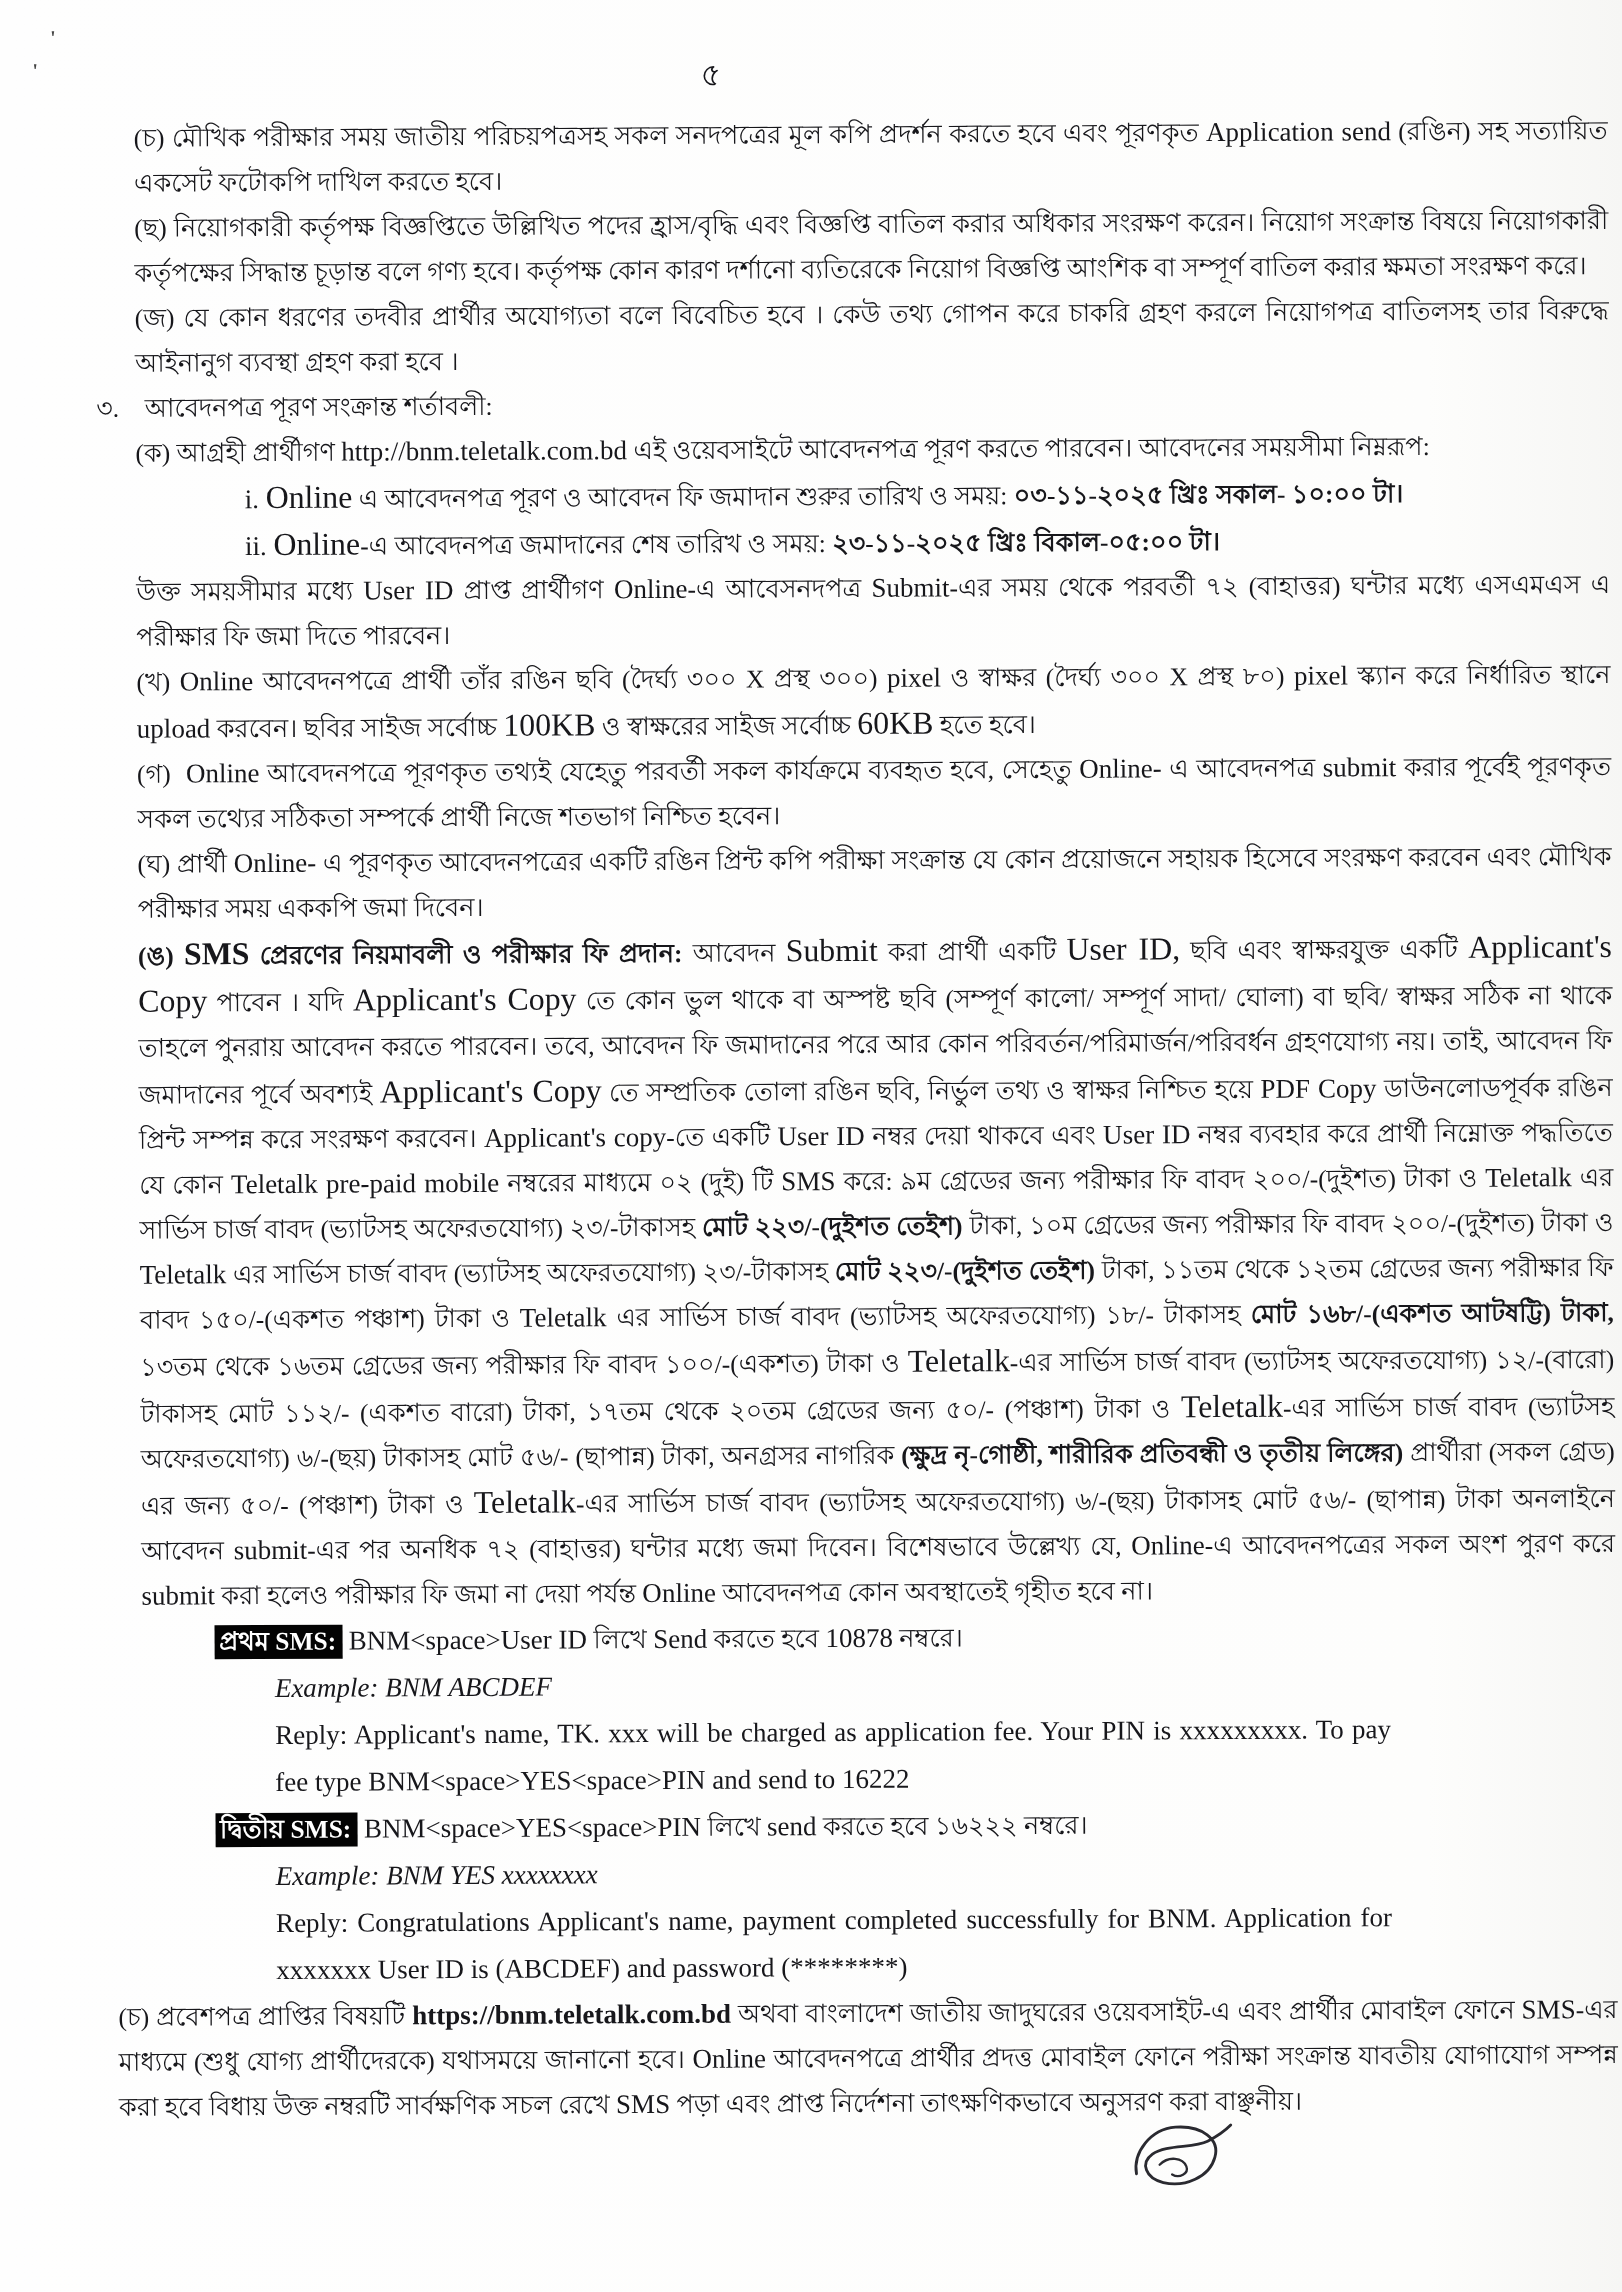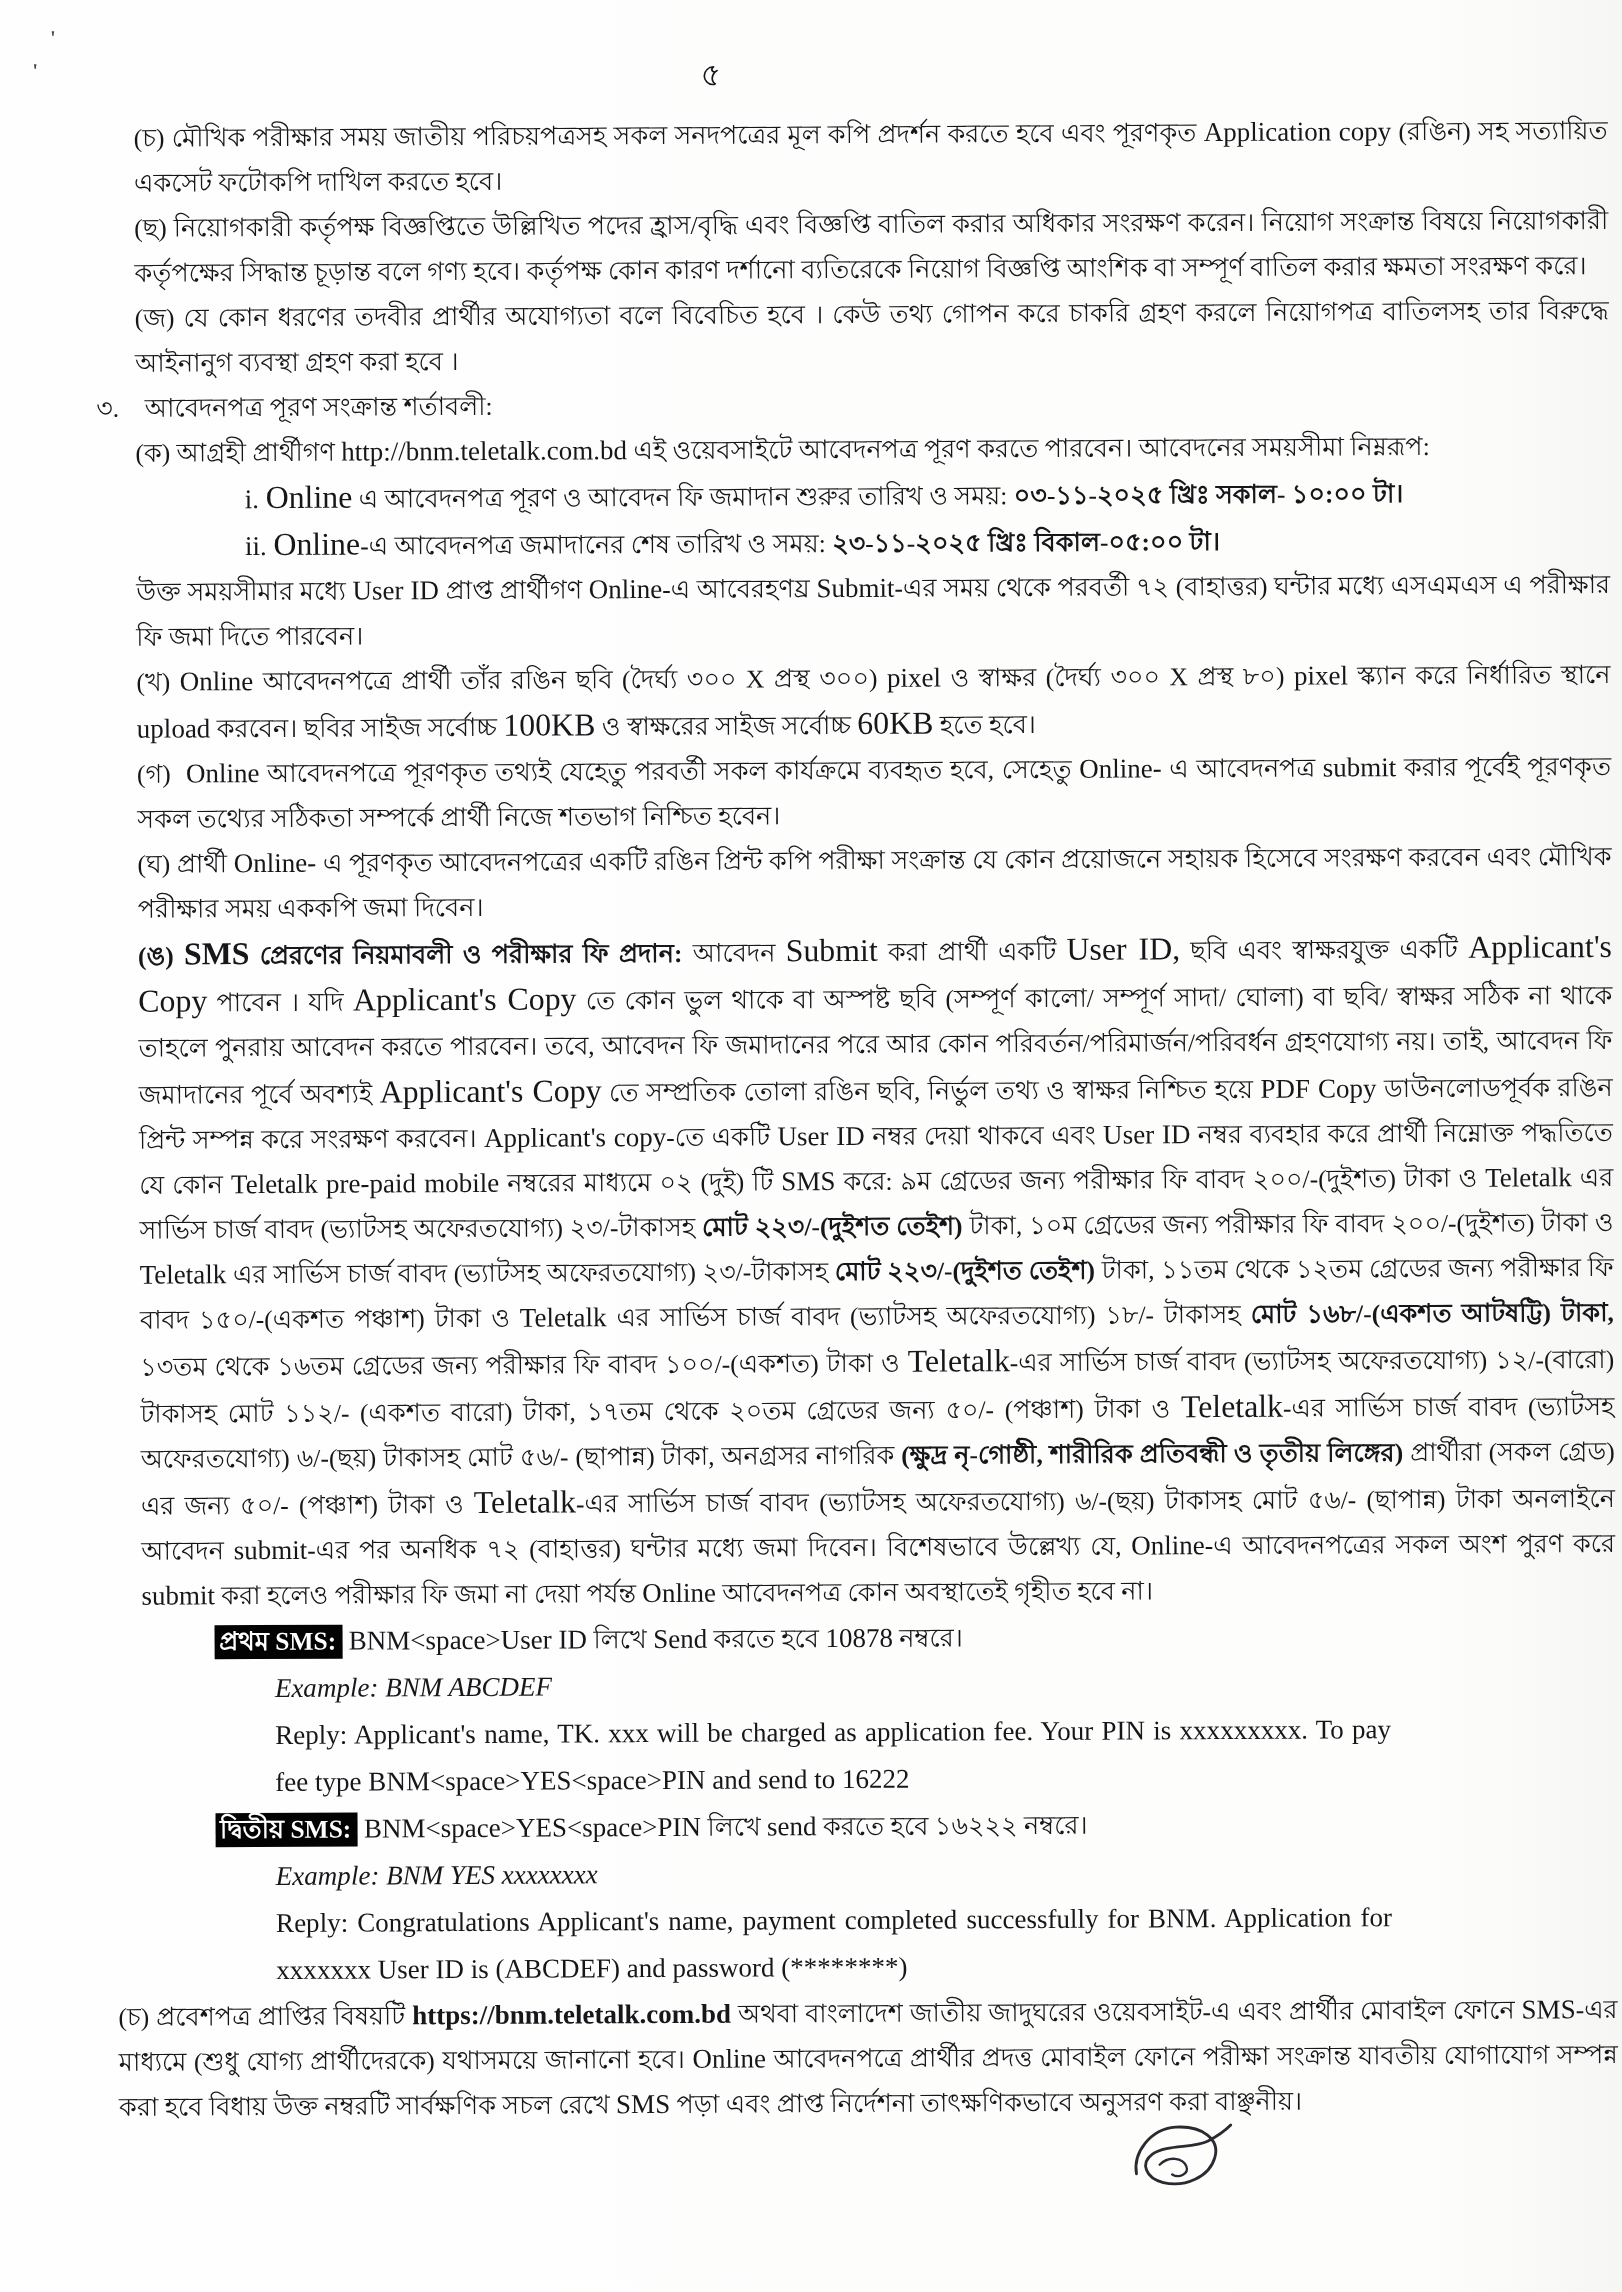--- a/index.html
+++ b/index.html
@@ -62,28 +62,28 @@
 
 <div class="page">
   <div class="tilt">
 
     <span class="corner-mark cm1">'</span>
     <span class="corner-mark cm2">'</span>
 
     <div class="page-number">৫</div>
 
     <div class="content">
-        <p class="para"><span class="run">(চ) মৌখিক পরীক্ষার সময় জাতীয় পরিচয়পত্রসহ সকল সনদপত্রের মূল কপি প্রদর্শন করতে হবে এবং পূরণকৃত </span><span class="run lat">Application copy</span><span class="run"> (রঙিন) সহ সত্যায়িত একসেট ফটোকপি দাখিল করতে হবে।</span></p>
+        <p class="para"><span class="run">(চ) মৌখিক পরীক্ষার সময় জাতীয় পরিচয়পত্রসহ সকল সনদপত্রের মূল কপি প্রদর্শন করতে হবে এবং পূরণকৃত </span><span class="run lat">Application send</span><span class="run"> (রঙিন) সহ সত্যায়িত একসেট ফটোকপি দাখিল করতে হবে।</span></p>
         <p class="para"><span class="run">(ছ) নিয়োগকারী কর্তৃপক্ষ বিজ্ঞপ্তিতে উল্লিখিত পদের হ্রাস/বৃদ্ধি এবং বিজ্ঞপ্তি বাতিল করার অধিকার সংরক্ষণ করেন। নিয়োগ সংক্রান্ত বিষয়ে নিয়োগকারী কর্তৃপক্ষের সিদ্ধান্ত চূড়ান্ত বলে গণ্য হবে। কর্তৃপক্ষ কোন কারণ দর্শানো ব্যতিরেকে নিয়োগ বিজ্ঞপ্তি আংশিক বা সম্পূর্ণ বাতিল করার ক্ষমতা সংরক্ষণ করে।</span></p>
         <p class="para"><span class="run">(জ) যে কোন ধরণের তদবীর প্রার্থীর অযোগ্যতা বলে বিবেচিত হবে । কেউ তথ্য গোপন করে চাকরি গ্রহণ করলে নিয়োগপত্র বাতিলসহ তার বিরুদ্ধে আইনানুগ ব্যবস্থা গ্রহণ করা হবে ।</span></p>
         <p class="para sec-head"><span class="run">৩.    </span><span class="run">আবেদনপত্র পূরণ সংক্রান্ত শর্তাবলী:</span></p>
         <p class="para"><span class="run">(ক) আগ্রহী প্রার্থীগণ </span><span class="run lat">http://bnm.teletalk.com.bd</span><span class="run"> এই ওয়েবসাইটে আবেদনপত্র পূরণ করতে পারবেন। আবেদনের সময়সীমা নিম্নরূপ:</span></p>
         <p class="para ind-i"><span class="run lat">i. </span><span class="run lat lg">Online</span><span class="run"> এ আবেদনপত্র পূরণ ও আবেদন ফি জমাদান শুরুর তারিখ ও সময়: </span><span class="run b">০৩-১১-২০২৫ খ্রিঃ সকাল- ১০:০০ টা।</span></p>
         <p class="para ind-i"><span class="run lat">ii. </span><span class="run lat lg">Online</span><span class="run">-এ আবেদনপত্র জমাদানের শেষ তারিখ ও সময়: </span><span class="run b">২৩-১১-২০২৫ খ্রিঃ বিকাল-০৫:০০ টা।</span></p>
-        <p class="para"><span class="run">উক্ত সময়সীমার মধ্যে </span><span class="run lat">User ID</span><span class="run"> প্রাপ্ত প্রার্থীগণ </span><span class="run lat">Online</span><span class="run">-এ আবেরহণয্র </span><span class="run lat">Submit</span><span class="run">-এর সময় থেকে পরবর্তী ৭২ (বাহাত্তর) ঘন্টার মধ্যে এসএমএস এ পরীক্ষার ফি জমা দিতে পারবেন।</span></p>
+        <p class="para"><span class="run">উক্ত সময়সীমার মধ্যে </span><span class="run lat">User ID</span><span class="run"> প্রাপ্ত প্রার্থীগণ </span><span class="run lat">Online</span><span class="run">-এ আবেসনদপত্র </span><span class="run lat">Submit</span><span class="run">-এর সময় থেকে পরবর্তী ৭২ (বাহাত্তর) ঘন্টার মধ্যে এসএমএস এ পরীক্ষার ফি জমা দিতে পারবেন।</span></p>
         <p class="para"><span class="run">(খ) </span><span class="run lat">Online</span><span class="run"> আবেদনপত্রে প্রার্থী তাঁর রঙিন ছবি (দৈর্ঘ্য ৩০০ X প্রস্থ ৩০০) </span><span class="run lat">pixel</span><span class="run"> ও স্বাক্ষর (দৈর্ঘ্য ৩০০ X প্রস্থ ৮০) </span><span class="run lat">pixel</span><span class="run"> স্ক্যান করে নির্ধারিত স্থানে </span><span class="run lat">upload</span><span class="run"> করবেন। ছবির সাইজ সর্বোচ্চ </span><span class="run lat lg">100KB</span><span class="run"> ও স্বাক্ষরের সাইজ সর্বোচ্চ </span><span class="run lat lg">60KB</span><span class="run"> হতে হবে।</span></p>
         <p class="para"><span class="run">(গ)  </span><span class="run lat">Online</span><span class="run"> আবেদনপত্রে পূরণকৃত তথ্যই যেহেতু পরবর্তী সকল কার্যক্রমে ব্যবহৃত হবে, সেহেতু </span><span class="run lat">Online-</span><span class="run"> এ আবেদনপত্র </span><span class="run lat">submit</span><span class="run"> করার পূর্বেই পূরণকৃত সকল তথ্যের সঠিকতা সম্পর্কে প্রার্থী নিজে শতভাগ নিশ্চিত হবেন।</span></p>
         <p class="para"><span class="run">(ঘ) প্রার্থী </span><span class="run lat">Online-</span><span class="run"> এ পূরণকৃত আবেদনপত্রের একটি রঙিন প্রিন্ট কপি পরীক্ষা সংক্রান্ত যে কোন প্রয়োজনে সহায়ক হিসেবে সংরক্ষণ করবেন এবং মৌখিক পরীক্ষার সময় এককপি জমা দিবেন।</span></p>
         <p class="para"><span class="run b">(ঙ) </span><span class="run b lat lg">SMS</span><span class="run b"> প্রেরণের নিয়মাবলী ও পরীক্ষার ফি প্রদান:</span><span class="run"> আবেদন </span><span class="run lat lg">Submit</span><span class="run"> করা প্রার্থী একটি </span><span class="run lat lg">User ID,</span><span class="run"> ছবি এবং স্বাক্ষরযুক্ত একটি </span><span class="run lat lg">Applicant's Copy</span><span class="run"> পাবেন । যদি </span><span class="run lat lg">Applicant's Copy</span><span class="run"> তে কোন ভুল থাকে বা অস্পষ্ট ছবি (সম্পূর্ণ কালো/ সম্পূর্ণ সাদা/ ঘোলা) বা ছবি/ স্বাক্ষর সঠিক না থাকে তাহলে পুনরায় আবেদন করতে পারবেন। তবে, আবেদন ফি জমাদানের পরে আর কোন পরিবর্তন/পরিমার্জন/পরিবর্ধন গ্রহণযোগ্য নয়। তাই, আবেদন ফি জমাদানের পূর্বে অবশ্যই </span><span class="run lat lg">Applicant's Copy</span><span class="run"> তে সম্প্রতিক তোলা রঙিন ছবি, নির্ভুল তথ্য ও স্বাক্ষর নিশ্চিত হয়ে </span><span class="run lat">PDF Copy</span><span class="run"> ডাউনলোডপূর্বক রঙিন প্রিন্ট সম্পন্ন করে সংরক্ষণ করবেন। </span><span class="run lat">Applicant's copy</span><span class="run">-তে একটি </span><span class="run lat">User ID</span><span class="run"> নম্বর দেয়া থাকবে এবং </span><span class="run lat">User ID</span><span class="run"> নম্বর ব্যবহার করে প্রার্থী নিম্নোক্ত পদ্ধতিতে যে কোন </span><span class="run lat">Teletalk pre-paid mobile</span><span class="run"> নম্বরের মাধ্যমে ০২ (দুই) টি </span><span class="run lat">SMS</span><span class="run"> করে: ৯ম গ্রেডের জন্য পরীক্ষার ফি বাবদ ২০০/-(দুইশত) টাকা ও </span><span class="run lat">Teletalk</span><span class="run"> এর সার্ভিস চার্জ বাবদ (ভ্যাটসহ অফেরতযোগ্য) ২৩/-টাকাসহ </span><span class="run b">মোট ২২৩/-(দুইশত তেইশ)</span><span class="run"> টাকা, ১০ম গ্রেডের জন্য পরীক্ষার ফি বাবদ ২০০/-(দুইশত) টাকা ও </span><span class="run lat">Teletalk</span><span class="run"> এর সার্ভিস চার্জ বাবদ (ভ্যাটসহ অফেরতযোগ্য) ২৩/-টাকাসহ </span><span class="run b">মোট ২২৩/-(দুইশত তেইশ)</span><span class="run"> টাকা, ১১তম থেকে ১২তম গ্রেডের জন্য পরীক্ষার ফি বাবদ ১৫০/-(একশত পঞ্চাশ) টাকা ও </span><span class="run lat">Teletalk</span><span class="run"> এর সার্ভিস চার্জ বাবদ (ভ্যাটসহ অফেরতযোগ্য) ১৮/- টাকাসহ </span><span class="run b">মোট ১৬৮/-(একশত আটষট্টি) টাকা,</span><span class="run"> ১৩তম থেকে ১৬তম গ্রেডের জন্য পরীক্ষার ফি বাবদ ১০০/-(একশত) টাকা ও </span><span class="run lat lg">Teletalk</span><span class="run">-এর সার্ভিস চার্জ বাবদ (ভ্যাটসহ অফেরতযোগ্য) ১২/-(বারো) টাকাসহ মোট ১১২/- (একশত বারো) টাকা, ১৭তম থেকে ২০তম গ্রেডের জন্য ৫০/- (পঞ্চাশ) টাকা ও </span><span class="run lat lg">Teletalk</span><span class="run">-এর সার্ভিস চার্জ বাবদ (ভ্যাটসহ অফেরতযোগ্য) ৬/-(ছয়) টাকাসহ মোট ৫৬/- (ছাপান্ন) টাকা, অনগ্রসর নাগরিক </span><span class="run b">(ক্ষুদ্র নৃ-গোষ্ঠী, শারীরিক প্রতিবন্ধী ও তৃতীয় লিঙ্গের)</span><span class="run"> প্রার্থীরা (সকল গ্রেড) এর জন্য ৫০/- (পঞ্চাশ) টাকা ও </span><span class="run lat lg">Teletalk</span><span class="run">-এর সার্ভিস চার্জ বাবদ (ভ্যাটসহ অফেরতযোগ্য) ৬/-(ছয়) টাকাসহ মোট ৫৬/- (ছাপান্ন) টাকা অনলাইনে আবেদন </span><span class="run lat">submit</span><span class="run">-এর পর অনধিক ৭২ (বাহাত্তর) ঘন্টার মধ্যে জমা দিবেন। বিশেষভাবে উল্লেখ্য যে, </span><span class="run lat">Online</span><span class="run">-এ আবেদনপত্রের সকল অংশ পুরণ করে </span><span class="run lat">submit</span><span class="run"> করা হলেও পরীক্ষার ফি জমা না দেয়া পর্যন্ত </span><span class="run lat">Online</span><span class="run"> আবেদনপত্র কোন অবস্থাতেই গৃহীত হবে না।</span></p>
         <p class="para sms-head"><span class="run hl">প্রথম SMS:</span><span class="run"> </span><span class="run lat">BNM&lt;space&gt;User ID</span><span class="run"> লিখে </span><span class="run lat">Send</span><span class="run"> করতে হবে </span><span class="run lat">10878</span><span class="run"> নম্বরে।</span></p>
         <p class="para sms-sub-short"><span class="run it lat">Example: BNM ABCDEF</span></p>
         <p class="para sms-sub"><span class="run lat">Reply: Applicant's name, TK. xxx will be charged as application fee. Your PIN is xxxxxxxxx. To pay fee type BNM&lt;space&gt;YES&lt;space&gt;PIN and send to 16222</span></p>
         <p class="para sms-head"><span class="run hl">দ্বিতীয় SMS:</span><span class="run"> </span><span class="run lat">BNM&lt;space&gt;YES&lt;space&gt;PIN</span><span class="run"> লিখে </span><span class="run lat">send</span><span class="run"> করতে হবে ১৬২২২ নম্বরে।</span></p>
         <p class="para sms-sub-short"><span class="run it lat">Example: BNM YES xxxxxxxx</span></p>
         <p class="para sms-sub"><span class="run lat">Reply: Congratulations Applicant's name, payment completed successfully for BNM. Application for xxxxxxx User ID is (ABCDEF) and password (********)</span></p>

